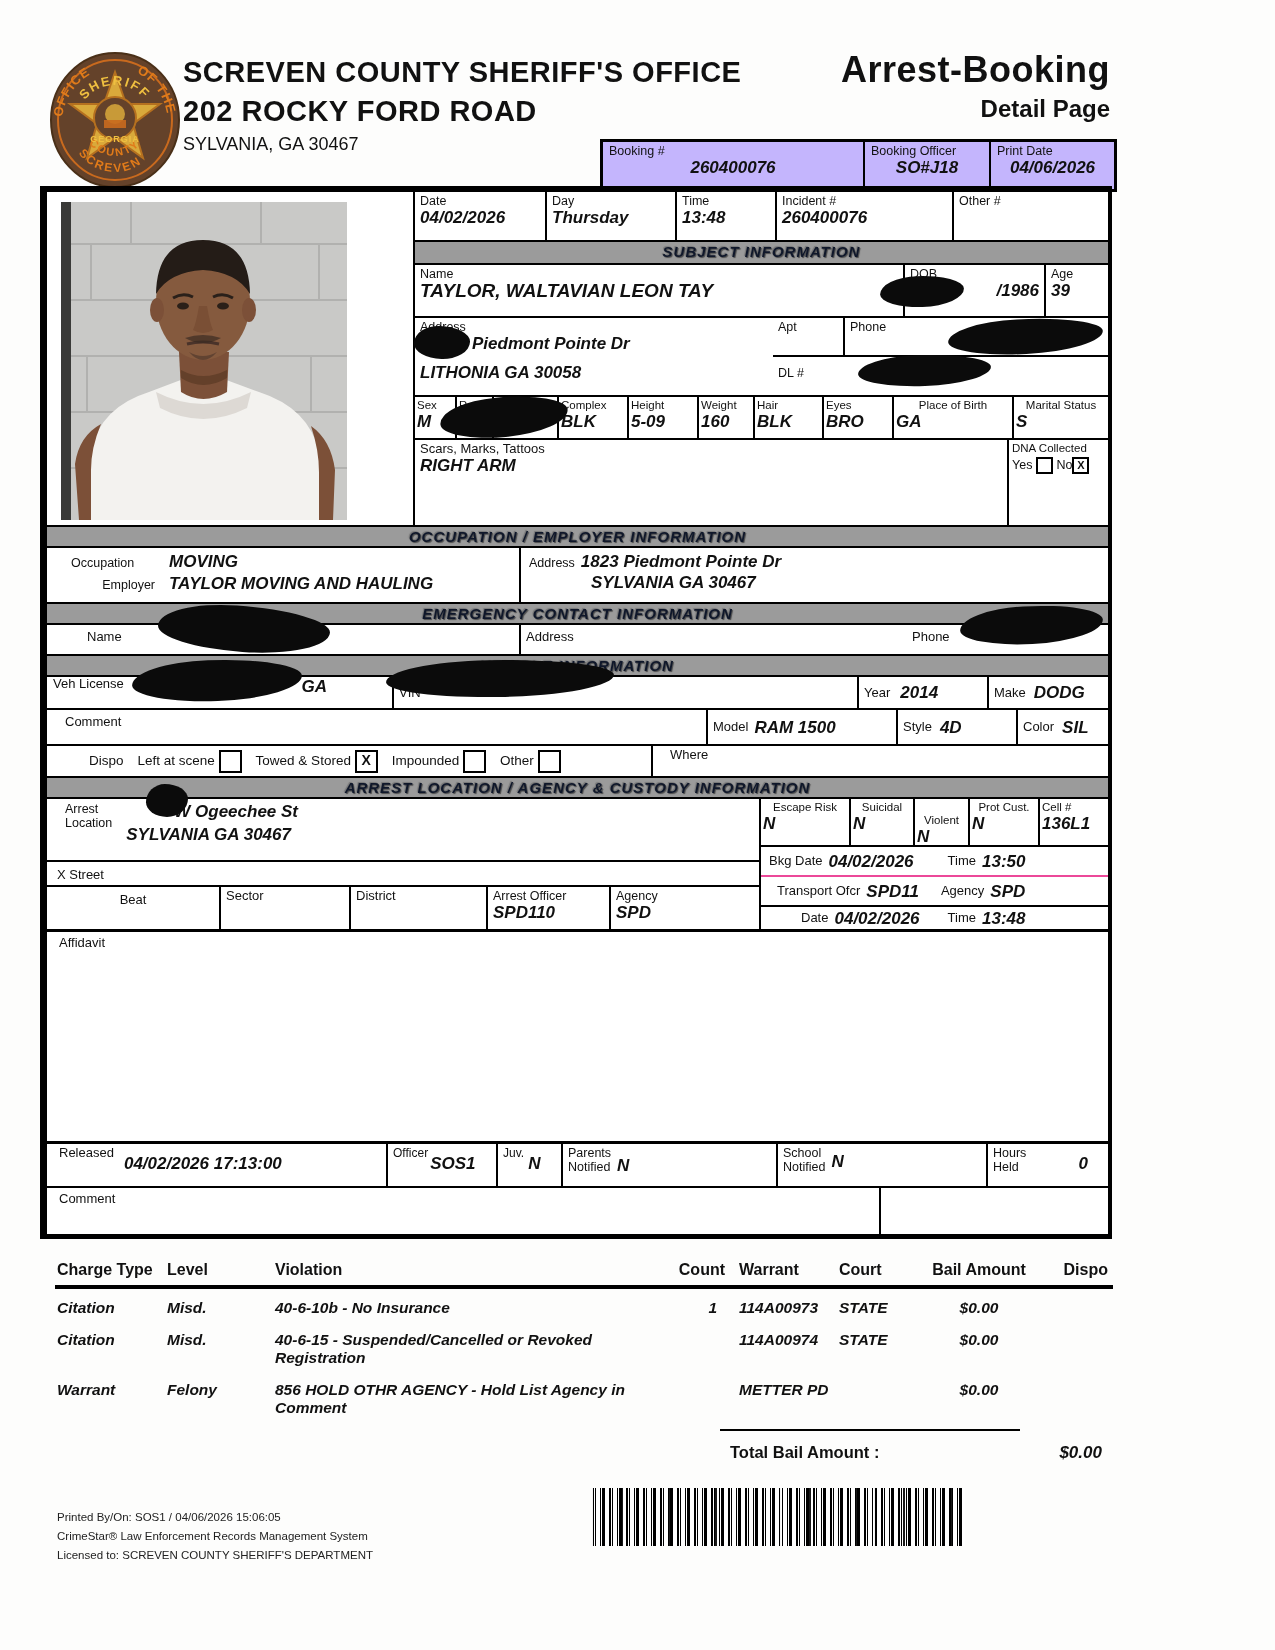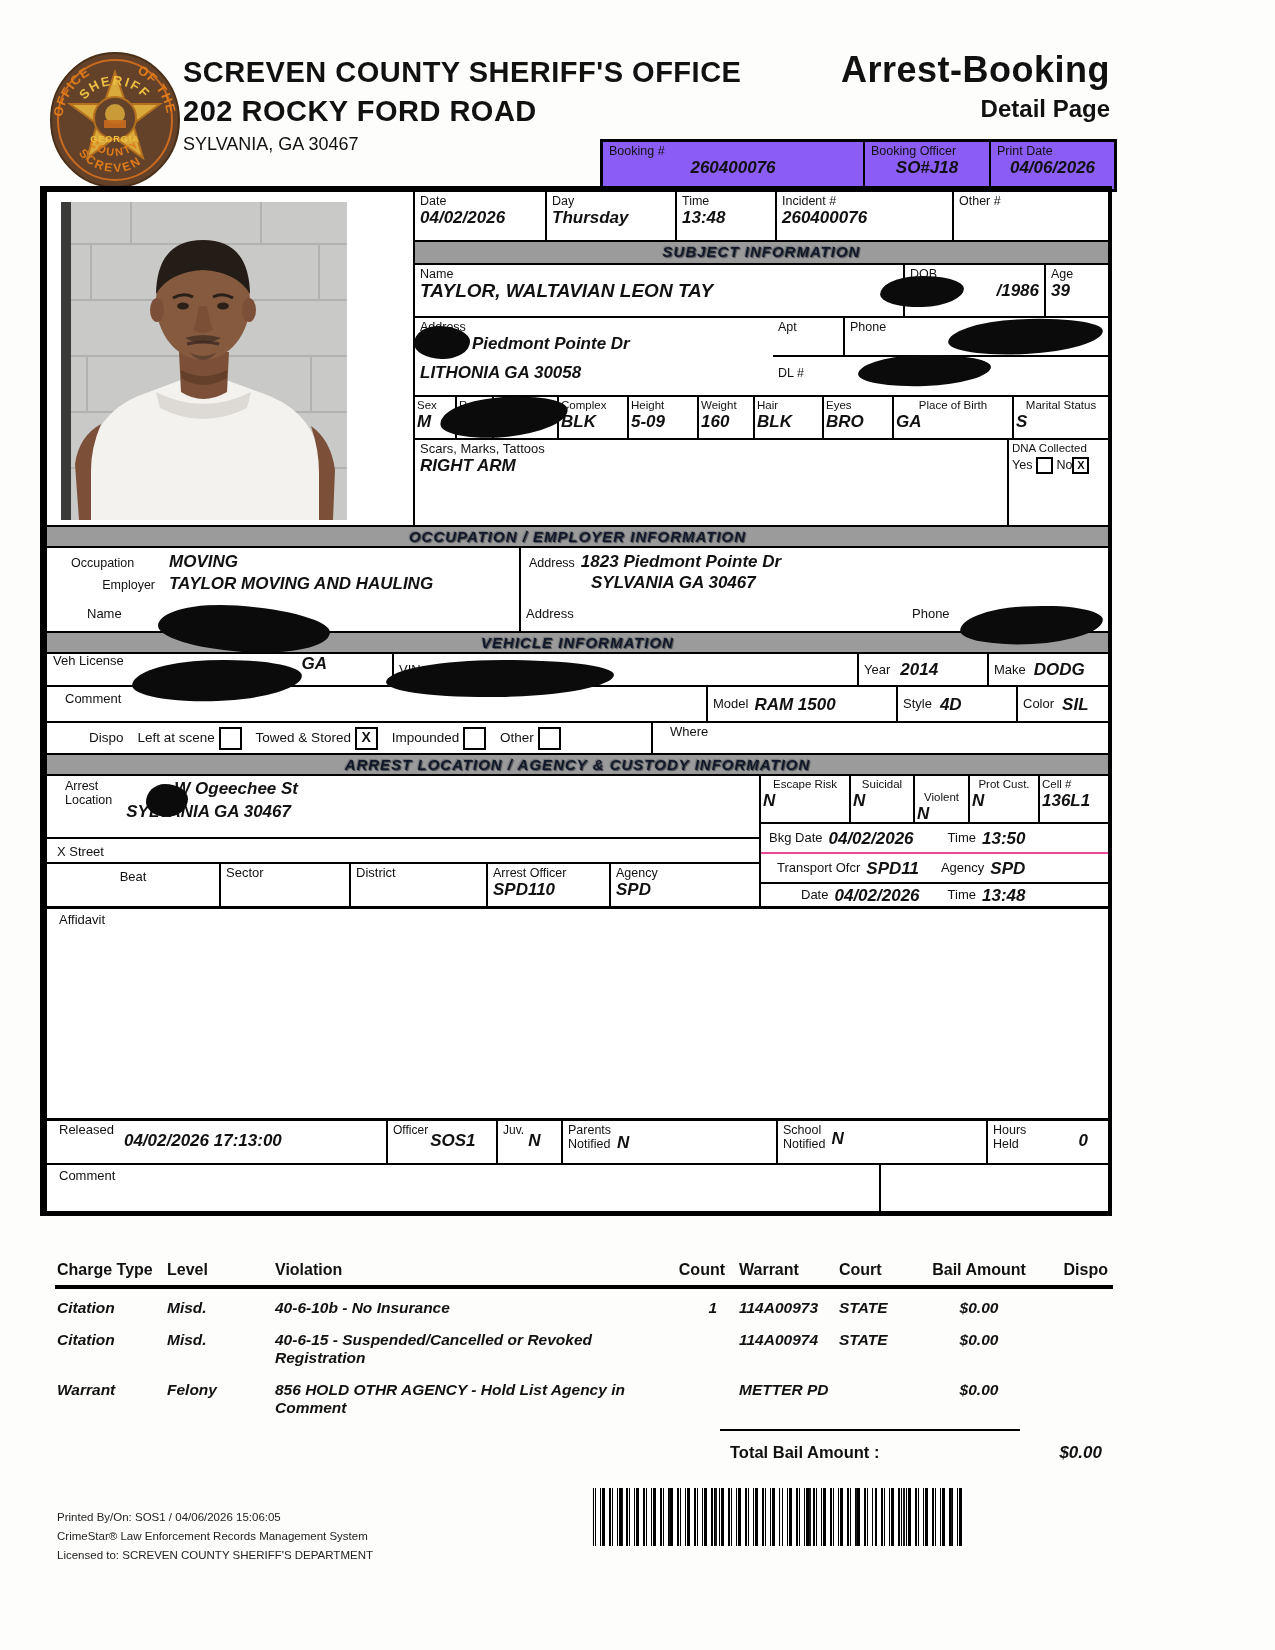--- a/index.html
+++ b/index.html
@@ -5,21 +5,21 @@
   html,body{margin:0;padding:0;background:#e8e8e8;}
   .page{position:relative;width:1275px;height:1650px;background:#fdfdfc;font-family:"Liberation Sans",sans-serif;color:#111;overflow:hidden;}
   .abs{position:absolute;}
   
   .hdr-office{font-size:29px;font-weight:bold;letter-spacing:.5px;line-height:40px;}
   .hdr-road{font-size:29px;font-weight:bold;letter-spacing:.5px;line-height:38px;}
   .hdr-city{font-size:18px;line-height:28px;}
   .doc-title{font-size:36px;font-weight:bold;letter-spacing:.5px;text-align:right;line-height:44px;}
   .doc-sub{font-size:24px;font-weight:bold;text-align:right;line-height:34px;}
   
-  .bstrip{display:flex;border:3px solid #000;background:#8b5cf6;}
+  .bstrip{display:flex;border:3px solid #000;background:#c4b5fd;}
   .bcell{border-left:2px solid #000;padding:2px 6px;display:flex;flex-direction:column;}
   .bcell:first-child{border-left:0;}
   
   .lbl{font-size:12.5px;line-height:14px;color:#111;display:block;}
   .val{font-weight:bold;font-style:italic;font-size:17px;line-height:19px;}
   .ctr{text-align:center;}
   .row{display:flex;}
   .c{border-left:2px solid #000;padding:2px 5px;box-sizing:border-box;position:relative;}
   .c.first{border-left:0;}
   .bar{background:#9b9b9b;border-top:2px solid #000;border-bottom:2px solid #000;color:#0f172a;font-weight:bold;font-style:italic;text-align:center;font-size:15px;letter-spacing:1px;line-height:20px;text-shadow:1px 1px 1px #4a4a4a, -1px -1px 1px #777;box-sizing:border-box;}
@@ -285,20 +285,21 @@
       </div>
       <div class="c" style="flex:1;padding:4px 0 0 8px;">
         <div class="inline-lv">
           <span class="lbl">Address</span>
           <span class="val">1823 Piedmont Pointe Dr</span>
         </div>
         <div class="val" style="padding-left:62px;margin-top:2px;">SYLVANIA GA 30467</div>
       </div>
     </div>
 
+    <div class="bar" style="height:23px;">EMERGENCY CONTACT INFORMATION</div>
     <div class="row" style="height:29px;">
       <div class="first" style="width:472px;padding:5px 0 0 40px;box-sizing:border-box;">
         <span class="lbl" style="font-size:13px;">Name</span>
       </div>
       <div class="c" style="flex:1;padding-top:5px;">
         <span class="lbl" style="font-size:13px;">Address</span>
       </div>
       <div style="width:202px;padding:5px 0 0 6px;box-sizing:border-box;">
         <span class="lbl" style="font-size:13px;">Phone</span>
       </div>

